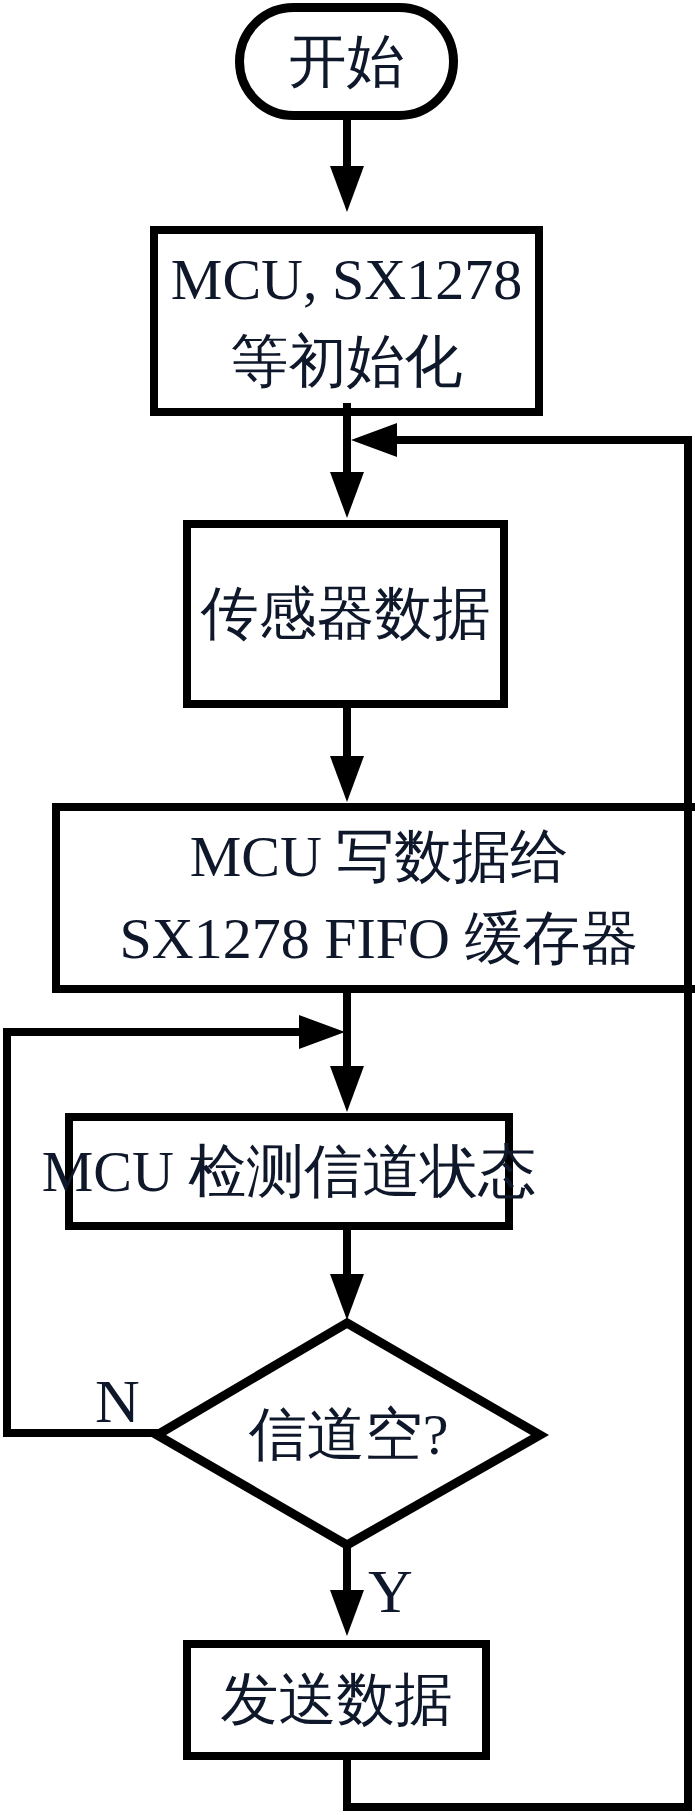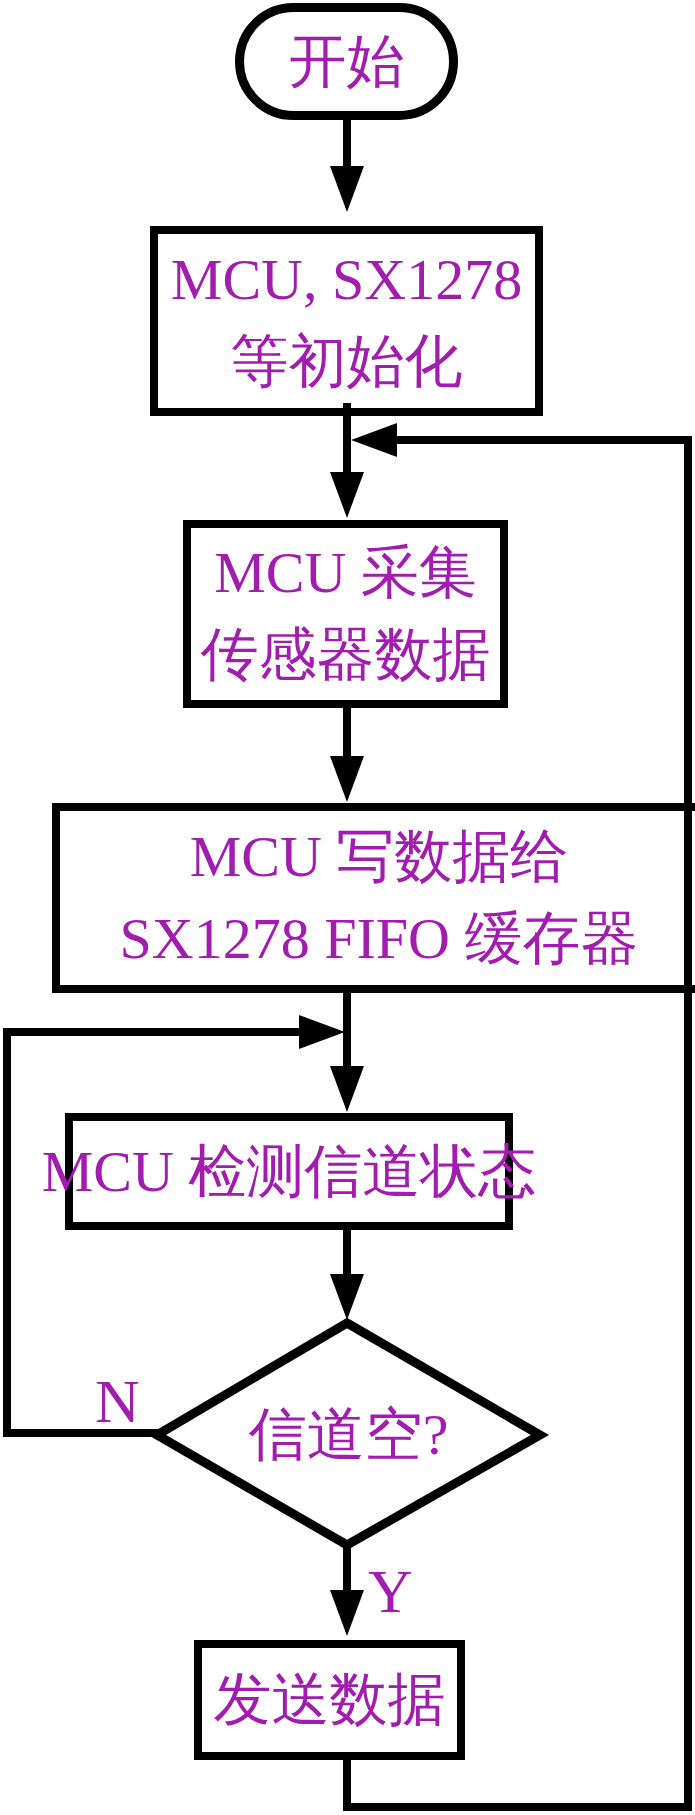--- a/index.html
+++ b/index.html
@@ -1,21 +1,21 @@
 <!DOCTYPE html>
 <html><head>
 <meta charset="utf-8">
 <style>
   html,body{margin:0;padding:0;background:#fff;}
   #canvas{
     position:relative;
     width:695px;height:1815px;
     background:#fff;
     font-family:"Liberation Serif","DejaVu Serif",serif;
-    color:#a21caf;
+    color:#0f172a;
     overflow:hidden;
   }
   
   .node{
     position:absolute;
     box-sizing:border-box;
     border:8px solid #000;
     background:#fff;
     display:flex;
     align-items:center;
@@ -28,21 +28,21 @@
     white-space:nowrap;
   }
   .shape-start{
     left:235px;top:3px;width:223px;height:117px;
     border-width:9px;border-radius:60px;
   }
   .box-init   {left:150px;top:226px; width:393px;height:190px;}
   .box-collect{left:183px;top:520px; width:325px;height:188px;}
   .box-write  {left:52px; top:803px; width:654px;height:190px;}
   .box-detect {left:65px; top:1113px;width:448px;height:117px;}
-  .box-send   {left:194px;top:1640px;width:271px;height:120px;}
+  .box-send   {left:183px;top:1640px;width:307px;height:120px;}
 
   
   .diamond-svg{position:absolute;left:140px;top:1312px;width:412px;height:244px;}
   .label-decision{
     position:absolute;left:157px;top:1372px;width:383px;height:126px;
     display:flex;align-items:center;justify-content:center;
     font-size:58px;white-space:nowrap;text-align:center;
   }
 
   
@@ -102,21 +102,20 @@
     </div>
   </div>
 
   <div class="cline line-b"></div>
   <div class="arr arr-down arrow-b"></div>
   <div class="cline line-merge"></div>
   <div class="arr arr-left arrow-merge"></div>
 
   <div class="node box-collect">
     <div class="node-label">
-      <div>MCU 采集</div>
       <div>传感器数据</div>
     </div>
   </div>
 
   <div class="cline line-c"></div>
   <div class="arr arr-down arrow-c"></div>
 
   <div class="node box-write">
     <div class="node-label">
       <div>MCU 写数据给</div>

